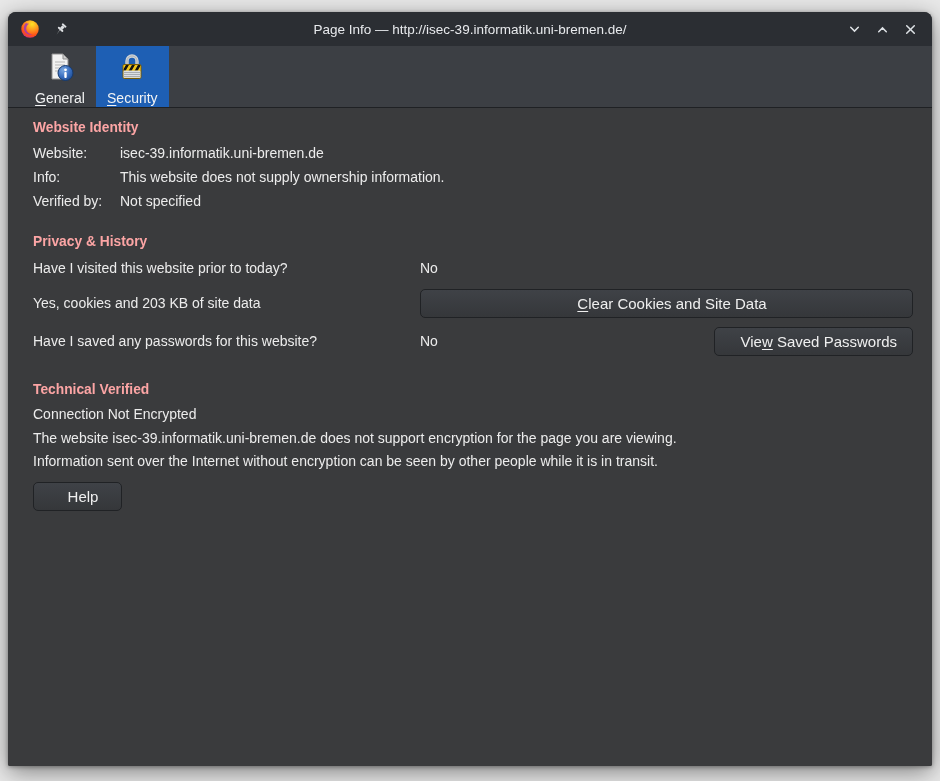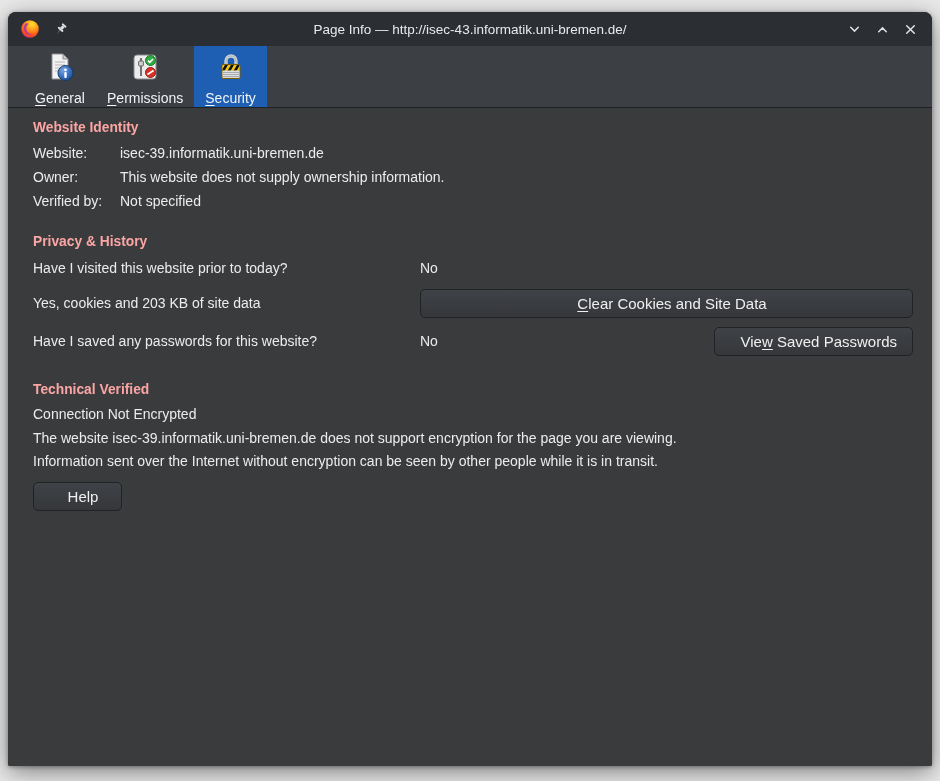--- a/index.html
+++ b/index.html
@@ -116,21 +116,21 @@
     <span class="pin">
       <svg viewBox="0 0 16 16" width="15" height="15">
         <g fill="#e8eaed" transform="rotate(42 8 8)">
           <rect x="5.2" y="1.2" width="5.6" height="2" rx="0.6"></rect>
           <rect x="6.4" y="3.2" width="3.2" height="3.6"></rect>
           <rect x="4.4" y="6.8" width="7.2" height="2" rx="1"></rect>
           <path d="M8 8.8 L8.5 14.6 L7.5 8.8 Z"></path>
         </g>
       </svg>
     </span>
-    <span class="title-text">Page Info — http://isec-43.informatik.uni-bremen.de/</span>
+    <span class="title-text">Page Info — http://isec-39.informatik.uni-bremen.de/</span>
     <span class="win-controls">
       <span class="win-btn">
         <svg viewBox="0 0 12 12">
             <path d="M2.5 4 L6 7.5 L9.5 4" fill="none" stroke="#dde1e5" stroke-width="1.4" stroke-linecap="round"></path>
           </svg>
       </span>
       <span class="win-btn">
         <svg viewBox="0 0 12 12">
             <path d="M2.5 8 L6 4.5 L9.5 8" fill="none" stroke="#dde1e5" stroke-width="1.4" stroke-linecap="round"></path>
           </svg>
@@ -164,34 +164,20 @@
             <line x1="11" y1="20" x2="17" y2="20"></line>
           </g>
           <circle cx="21.5" cy="22" r="7.5" fill="url(#infog)" stroke="#163a6e"></circle>
           <circle cx="21.5" cy="18.8" r="1.4" fill="#fff"></circle>
           <rect x="20.3" y="21" width="2.4" height="6" rx="1" fill="#fff"></rect>
         </svg>
       </span>
       <span class="tab-label"><u>G</u>eneral</span>
     </div>
 
-    <div class="tab">
-      <span class="tab-icon">
-        <svg viewBox="0 0 32 32" width="32" height="32">
-          <rect x="5" y="4" width="22" height="24" rx="3" fill="#ececec" stroke="#8a8a8a"></rect>
-          <line x1="12" y1="7" x2="12" y2="25" stroke="#555" stroke-width="1.6"></line>
-          <rect x="9.6" y="10" width="4.8" height="5" rx="1" fill="#cfcfcf" stroke="#666"></rect>
-          <circle cx="21.5" cy="9.5" r="5" fill="#2fab44" stroke="#1c7a2c"></circle>
-          <path d="M19 9.6 l1.8 1.8 L24 8" fill="none" stroke="#fff" stroke-width="1.6"></path>
-          <circle cx="21.5" cy="21.5" r="5" fill="#d93025" stroke="#9a1c14"></circle>
-          <line x1="18.4" y1="23.5" x2="24.6" y2="19.5" stroke="#fff" stroke-width="1.6"></line>
-        </svg>
-      </span>
-      <span class="tab-label"><u>P</u>ermissions</span>
-    </div>
 
     <div class="tab selected">
       <span class="tab-icon">
         <svg viewBox="0 0 32 32" width="32" height="32">
           <defs>
             <pattern id="hz" width="6" height="8" patternUnits="userSpaceOnUse" patternTransform="skewX(-30)">
               <rect width="3" height="8" fill="#141414"></rect>
               <rect x="3" width="3" height="8" fill="#f0c419"></rect>
             </pattern>
           </defs>
@@ -212,21 +198,21 @@
   </div>
 
   <div class="content">
 
     <div class="section-heading">Website Identity</div>
     <div class="identity-row">
       <span>Website:</span>
       <span>isec-39.informatik.uni-bremen.de</span>
     </div>
     <div class="identity-row">
-      <span>Owner:</span>
+      <span>Info:</span>
       <span>This website does not supply ownership information.</span>
     </div>
     <div class="identity-row">
       <span>Verified by:</span>
       <span>Not specified</span>
     </div>
 
     <div class="section-heading gap-ph">Privacy &amp; History</div>
 
     <div class="qa-row">

